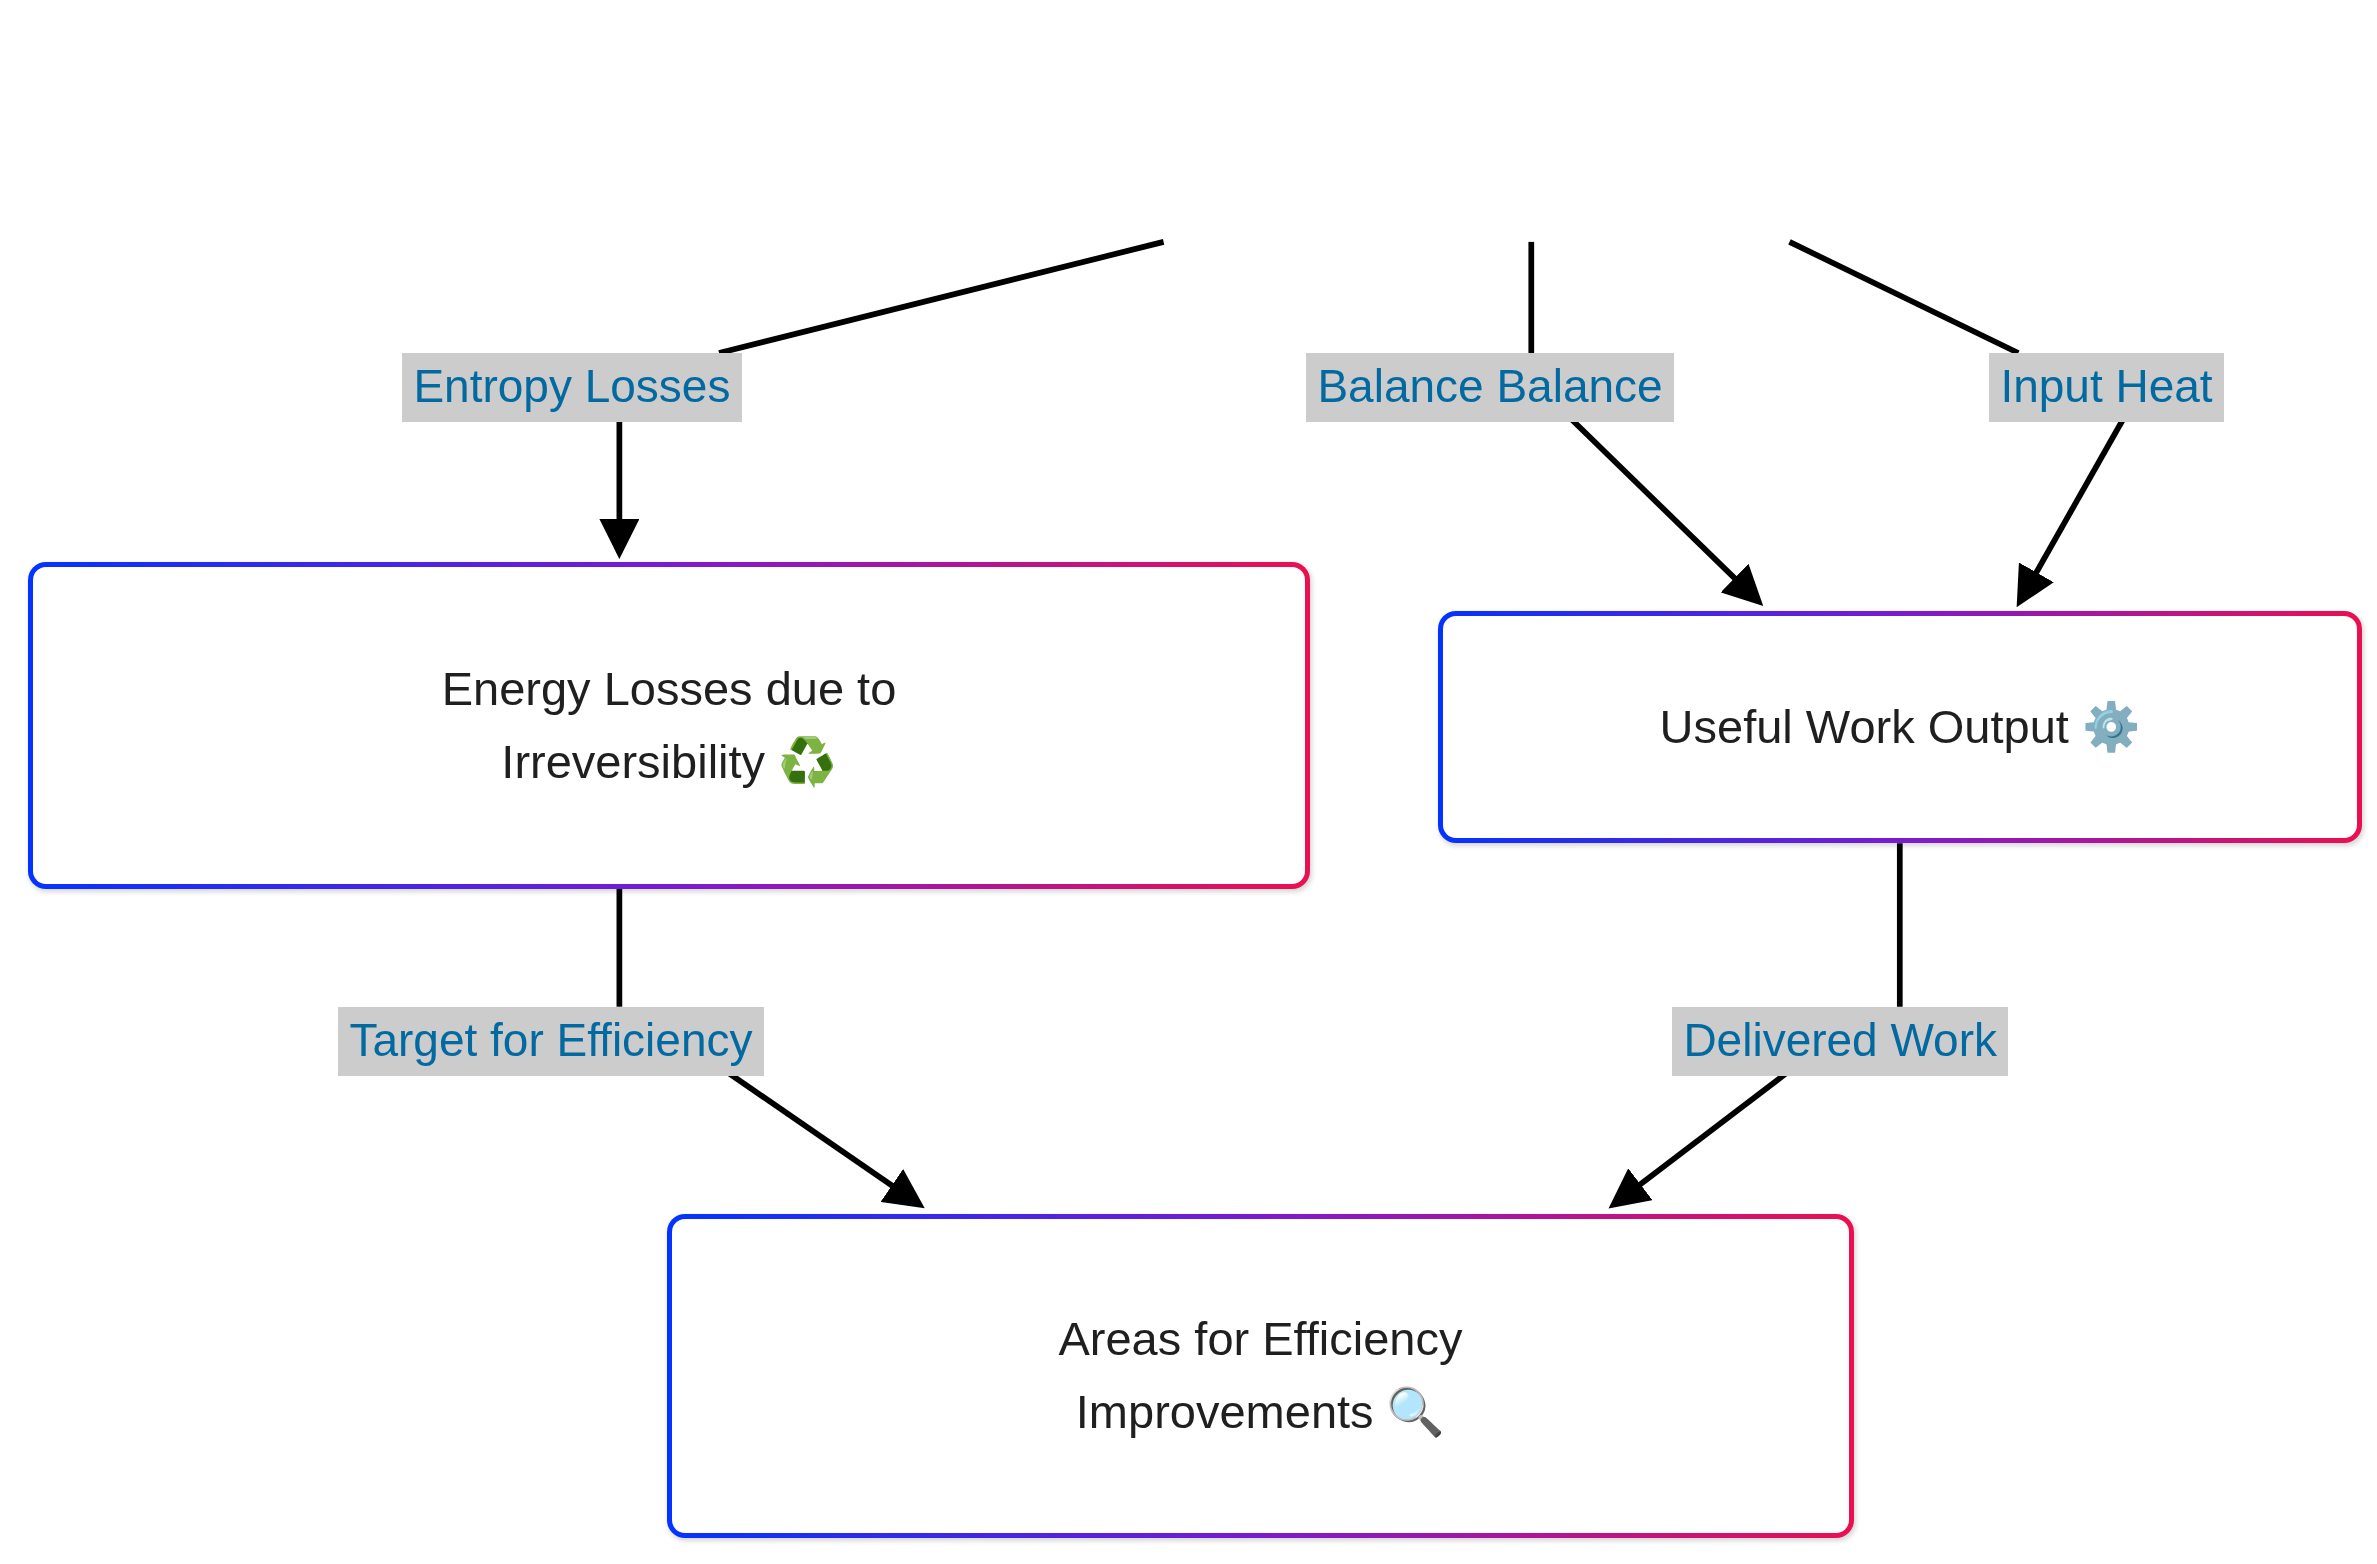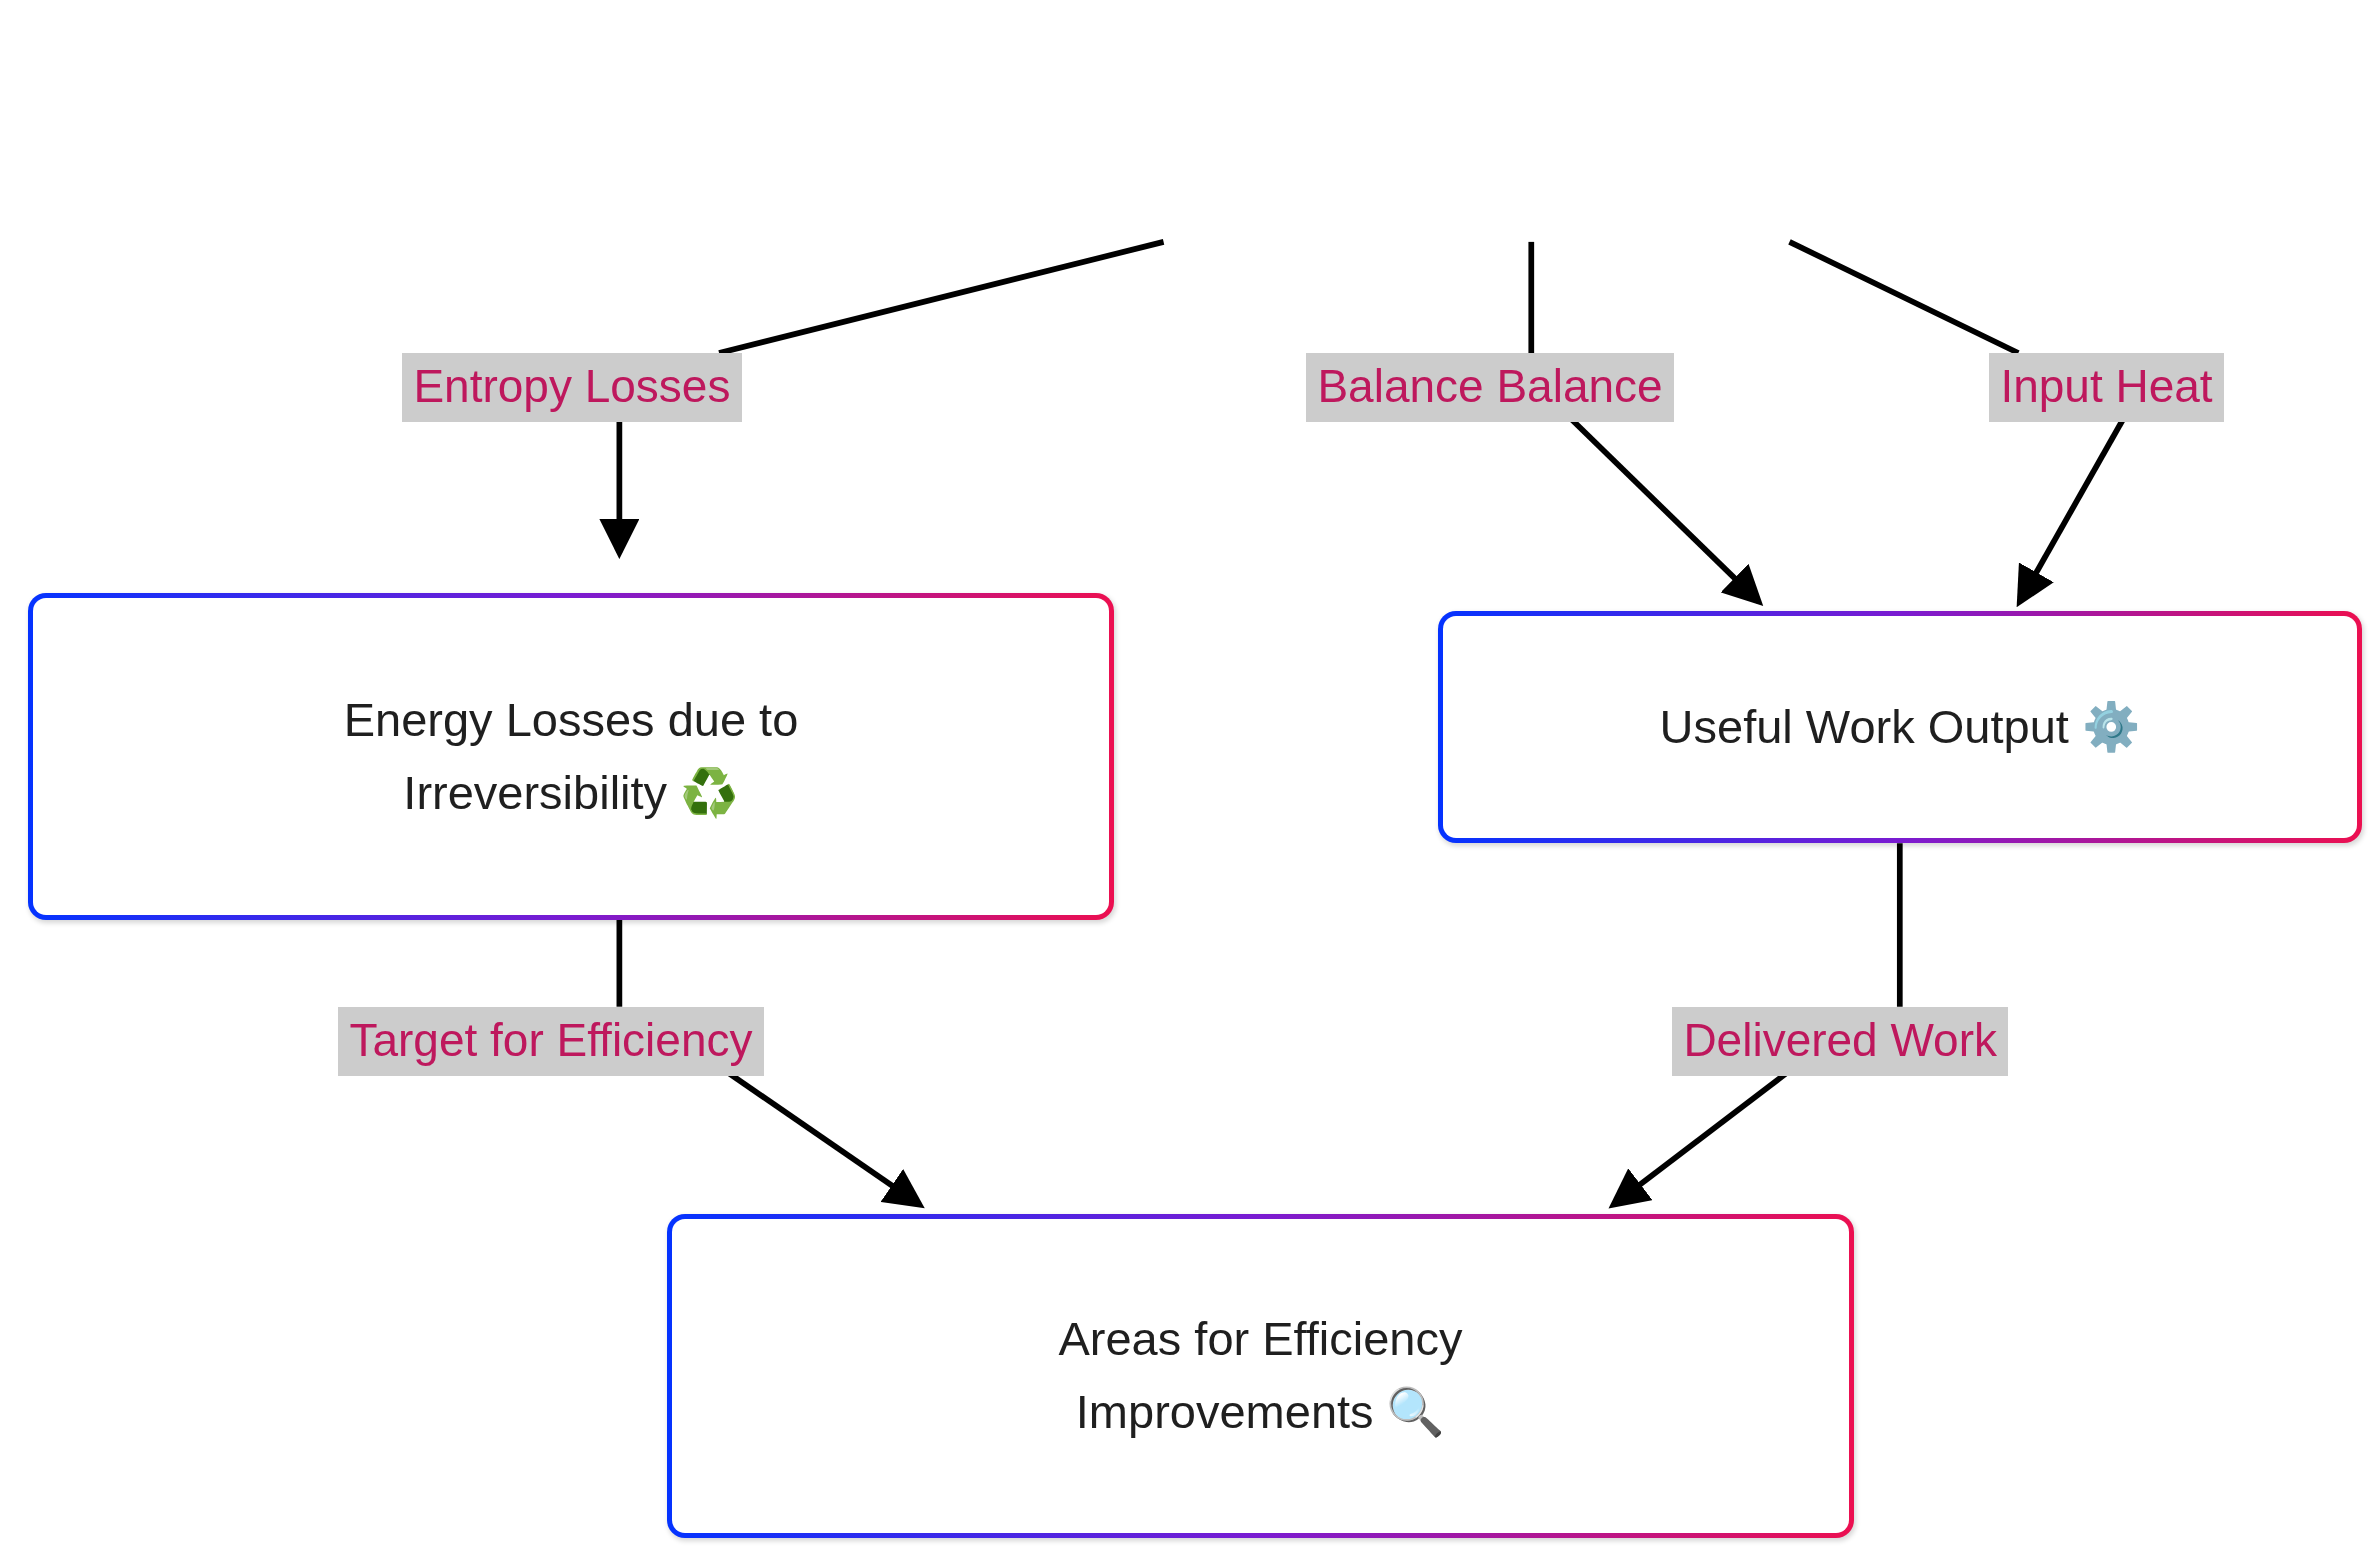--- a/index.html
+++ b/index.html
@@ -41,29 +41,29 @@
       linear-gradient(#ffffff, #ffffff),
       linear-gradient(90deg, #0433ff 0%, #7a1bd1 50%, #ec0f50 100%);
     background-origin: border-box;
     background-clip: padding-box, border-box;
     box-shadow: 1.6px 2.5px 5.7px rgba(0,0,0,0.16);
   }
   .node-label { display: block; }
 
   
   #node-energy-input      { left: 1164px; top: 6.5px;    width: 736px;  height: 239px; }
-  #node-energy-losses     { left: 28px;   top: 562px;  width: 1086px; height: 327px; margin-top: 31px; }
+  #node-energy-losses     { left: 28px;   top: 562px;  width: 1282px; height: 327px; }
   #node-useful-work       { left: 1438px; top: 611px;  width: 924px; height: 232px; }
   #node-areas-efficiency  { left: 667px;  top: 1214px; width: 1187px; height: 324px; }
 
   
   .edge-label {
     position: absolute;
     background: #cccccc;
-    color: #be185d;
+    color: #0369a1;
     font-size: 46px;
     line-height: 1.0;
     padding: 9.8px 11.4px 13px 11.4px;
     white-space: nowrap;
     box-sizing: border-box;
   }
   #label-entropy-losses   { left: 402px;  top: 353px;  }
   #label-energy-balance   { left: 1306px; top: 353px;  }
   #label-input-heat       { left: 1989px; top: 353px;  }
   #label-target-efficiency{ left: 338px;  top: 1007px; }

